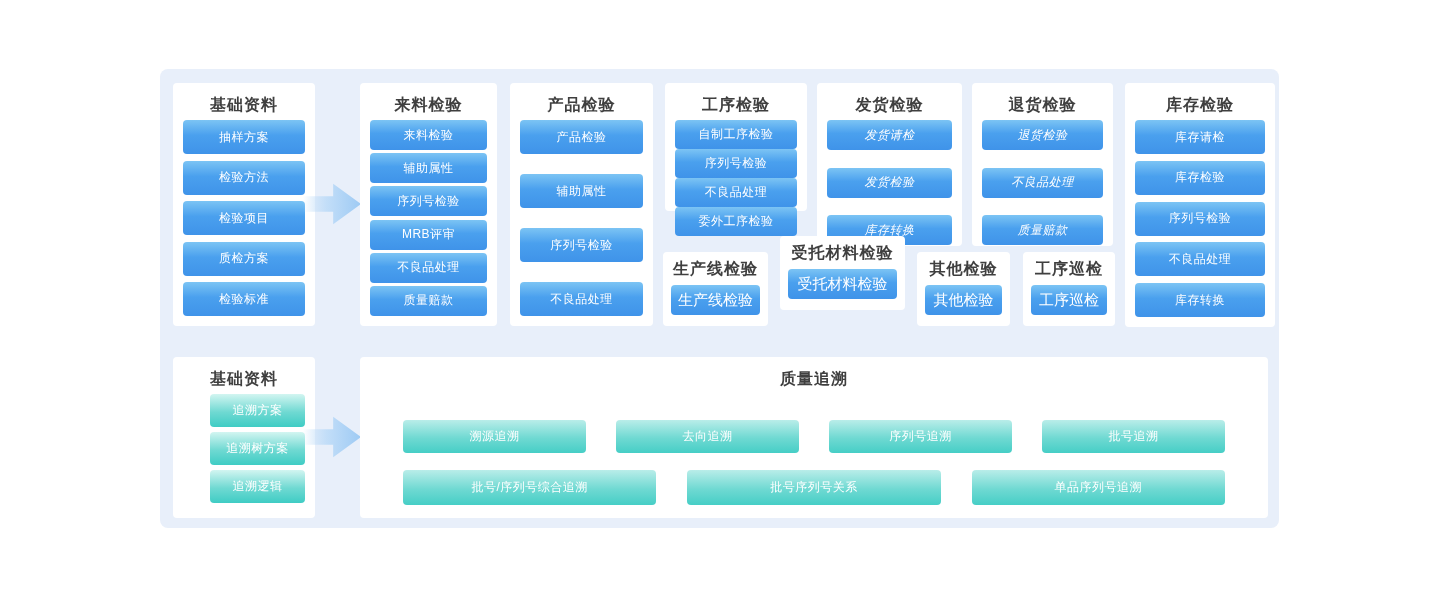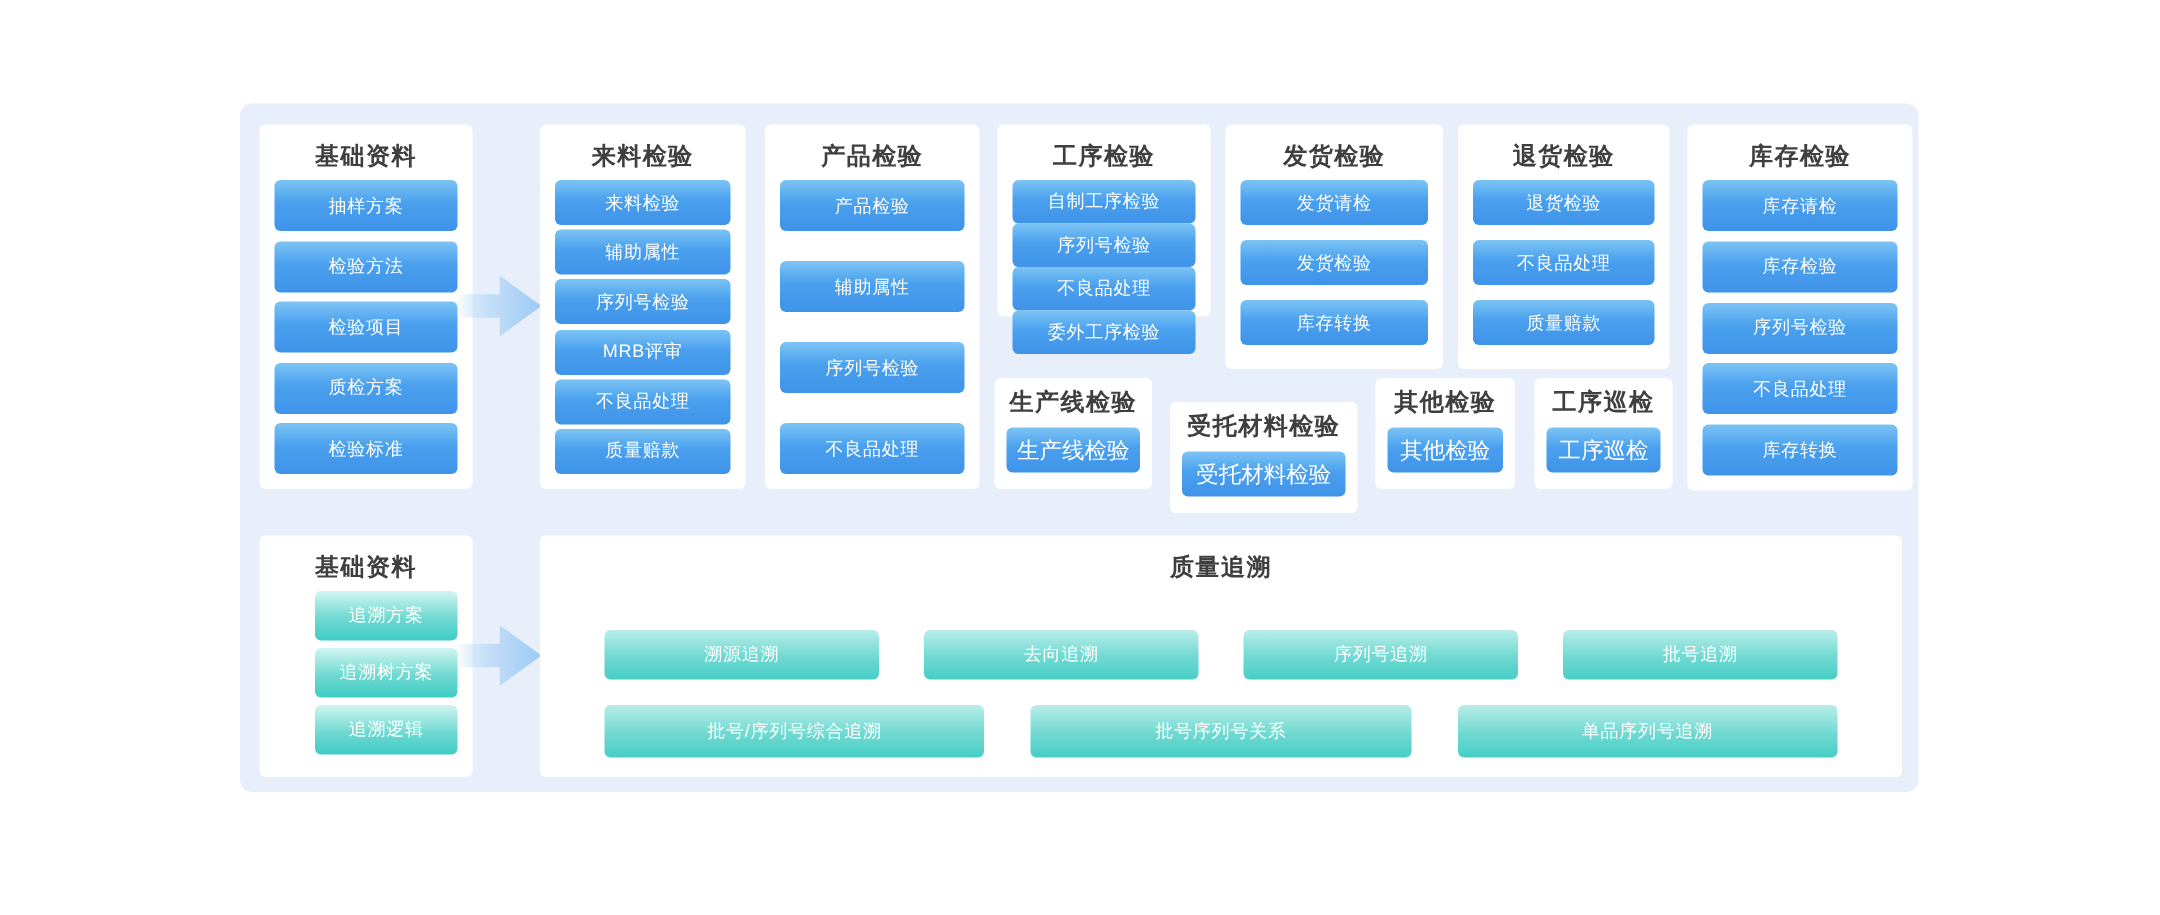--- a/index.html
+++ b/index.html
@@ -34,24 +34,24 @@
   .h34{height:34px;} .h33{height:33px;} .h30{height:30px;} .h29{height:29px;} .h35{height:35px;}
   
   .c1{left:173px;top:83px;width:142px;height:243px;}
   .c2{left:360px;top:83px;width:137px;height:243px;}
   .c3{left:510px;top:83px;width:143px;height:243px;}
   .c4{left:665px;top:83px;width:142px;height:128px;}
   .c5{left:817px;top:83px;width:145px;height:163px;}
   .c6{left:972px;top:83px;width:141px;height:163px;}
   .c7{left:1125px;top:83px;width:150px;height:244px;}
   .c4 .btns{padding-bottom:6px;}
-  .c5 .btns,.c6 .btns{padding-bottom:16px;}
+  .c5 .btns,.c6 .btns{padding-bottom:1px;font-style:italic;}
   
   .s1{left:663px;top:252px;width:105px;height:74px;font-family:Liberation Serif, serif;}
-  .s2{left:780px;top:268px;width:125px;height:74px;}
+  .s2{left:780px;top:236px;width:125px;height:74px;}
   .s3{left:917px;top:252px;width:93px;height:74px;}
   .s4{left:1023px;top:252px;width:92px;height:74px;}
   .small .card-title{padding-top:6px;}
   .small .btns{padding:5px 8px 12px;}
   .small .btn{font-size:15px;letter-spacing:0;}
   
   .b1{left:173px;top:357px;width:142px;height:161px;}
   .b1 .btns{padding:4px 10px 15px;margin-left:27px;}
   .trace{left:360px;top:357px;width:908px;height:161px;}
   .trace-rows{padding:0 43px;}

